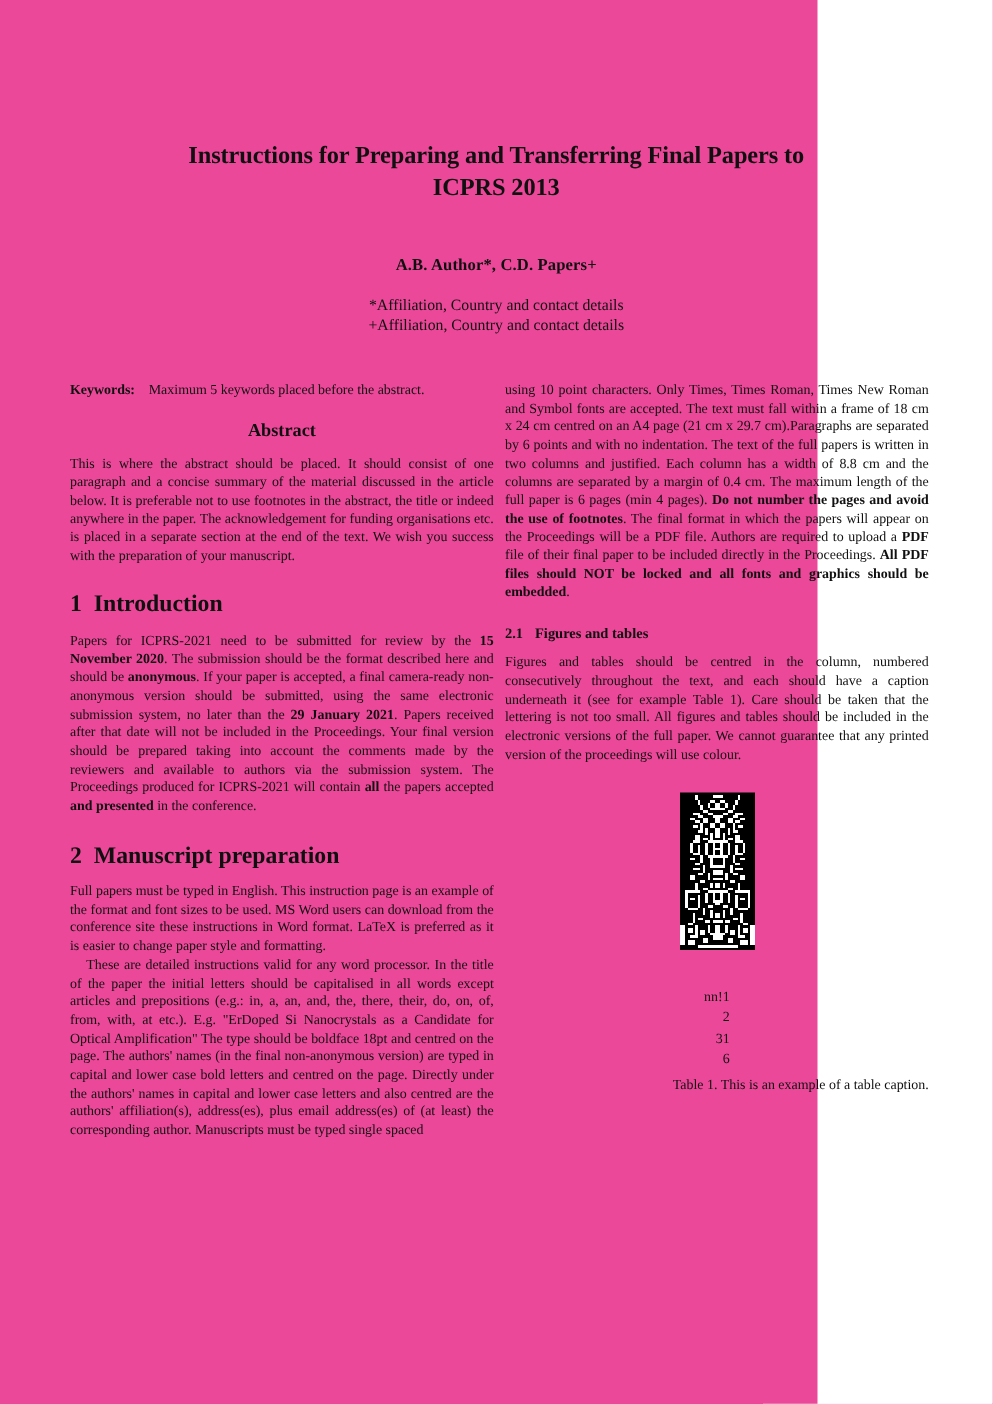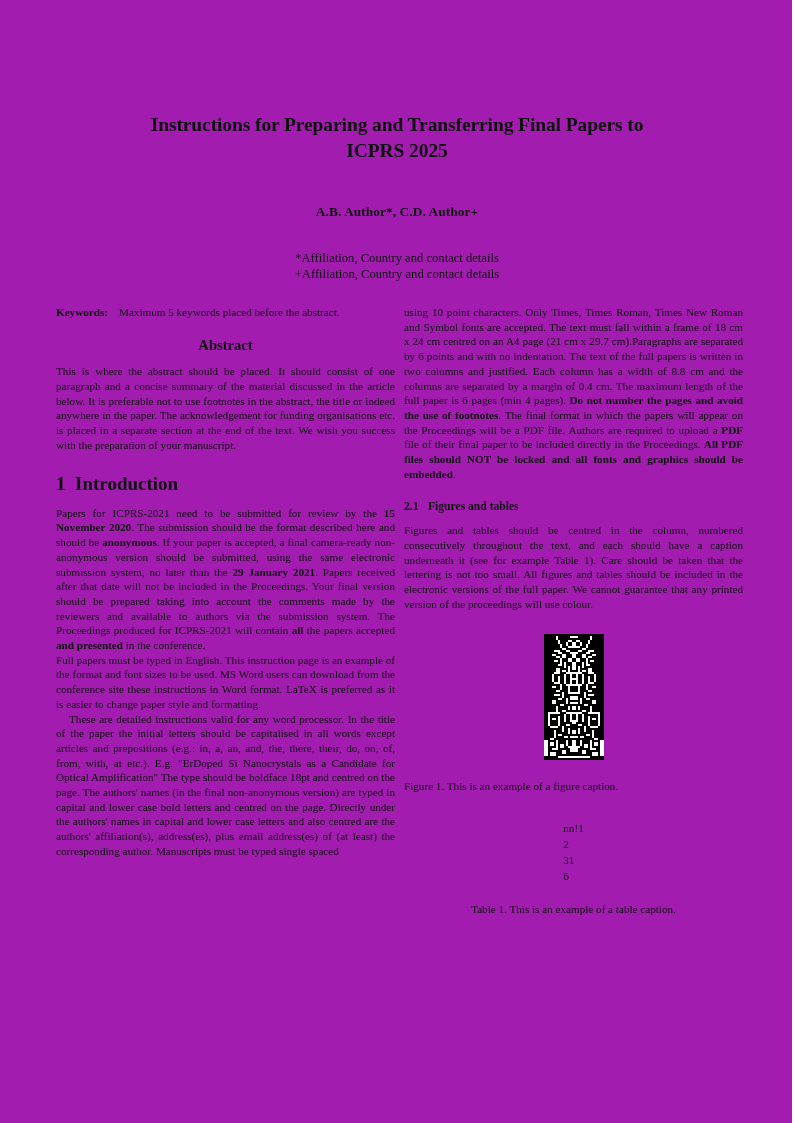--- a/index.html
+++ b/index.html
@@ -11,23 +11,23 @@
     width: 794px;
     height: 1123px;
     position: relative;
     font-family: "Liberation Serif", "DejaVu Serif", serif;
     color: #101010;
     overflow: hidden;
   }
   .page {
     position: absolute;
     left: 0; top: 0;
-    width: 792px;
+    width: 654px;
     height: 1123px;
-    background: #a21caf;
+    background: #ec4899;
     text-decoration: underline;
   }
 
   
   .title-block {
     position: absolute;
     left: 85px;
     top: 112px;
     width: 624px;
     text-align: center;
@@ -39,21 +39,21 @@
     letter-spacing: -0.1px;
     margin: 0;
   }
   .authors {
     margin-top: 40px;
     font-size: 13.3px;
     font-weight: bold;
     letter-spacing: 0.1px;
   }
   .affiliations {
-    margin-top: 30px;
+    margin-top: 16px;
     font-size: 12.6px;
     line-height: 1.32;
     text-align: center;
   }
 
   
   .col {
     position: absolute;
     top: 305px;
     width: 339px;
@@ -127,61 +127,64 @@
 
   
   .table-wrap {
     margin-top: 26px;
     text-align: center;
   }
   .mini-table {
     display: inline-block;
     font-size: 11.15px;
     line-height: 1.45;
-    text-align: left;
+    text-align: right;
   }
   .mini-table div { white-space: pre; }
   .table-caption {
-    margin-top: 18px;
+    margin-top: 6px;
     font-size: 11.15px;
-    text-align: center;
+    text-align: right;
     line-height: 1.3;
   }
 </style>
 </head>
 <body>
 
 <div class="page">
 
   <div class="title-block">
     <h1 class="paper-title">
       <span>Instructions for Preparing and Transferring Final Papers to</span><br>
-      <span>ICPRS 2025</span>
+      <span>ICPRS 2013</span>
     </h1>
-    <div class="authors">A.B. Author*, C.D. Author+</div>
+    <div class="authors">A.B. Author*, C.D. Papers+</div>
     <div class="affiliations">
       <div>*Affiliation, Country and contact details</div>
       <div>+Affiliation, Country and contact details</div>
     </div>
   </div>
 
   <div class="col col-left">
 
     <p class="keywords-line">
       <span class="keywords-label">Keywords:</span><span>Maximum 5 keywords placed before the abstract.</span>
     </p>
 
     <h2 class="abstract-head">Abstract</h2>
     <p>This is where the abstract should be placed. It should consist of one paragraph and a concise summary of the material discussed in the article below. It is preferable not to use footnotes in the abstract, the title or indeed anywhere in the paper. The acknowledgement for funding organisations etc. is placed in a separate section at the end of the text. We wish you success with the preparation of your manuscript.</p>
 
     <h2 class="section">
       <span class="num">1</span><span>Introduction</span>
     </h2>
     <p><span>Papers for ICPRS-2021 need to be submitted for review by the </span><b>15 November 2020</b><span>. The submission should be the format described here and should be </span><b>anonymous</b><span>. If your paper is accepted, a final camera-ready non-anonymous version should be submitted, using the same electronic submission system, no later than the </span><b>29 January 2021</b><span>. Papers received after that date will not be included in the Proceedings. Your final version should be prepared taking into account the comments made by the reviewers and available to authors via the submission system. The Proceedings produced for ICPRS-2021 will contain </span><b>all</b><span> the papers accepted </span><b>and presented</b><span> in the conference.</span></p>
 
+    <h2 class="section">
+      <span class="num">2</span><span>Manuscript preparation</span>
+    </h2>
     <p>Full papers must be typed in English. This instruction page is an example of the format and font sizes to be used. MS Word users can download from the conference site these instructions in Word format. LaTeX is preferred as it is easier to change paper style and formatting.</p>
     <p class="indent">These are detailed instructions valid for any word processor. In the title of the paper the initial letters should be capitalised in all words except articles and prepositions (e.g.: in, a, an, and, the, there, their, do, on, of, from, with, at etc.). E.g. "ErDoped Si Nanocrystals as a Candidate for Optical Amplification" The type should be boldface 18pt and centred on the page. The authors' names (in the final non-anonymous version) are typed in capital and lower case bold letters and centred on the page. Directly under the authors' names in capital and lower case letters and also centred are the authors' affiliation(s), address(es), plus email address(es) of (at least) the corresponding author. Manuscripts must be typed single spaced</p>
 
   </div>
 
   <div class="col col-right">
 
     <p><span>using 10 point characters. Only Times, Times Roman, Times New Roman and Symbol fonts are accepted. The text must fall within a frame of 18 cm x 24 cm centred on an A4 page (21 cm x 29.7 cm).Paragraphs are separated by 6 points and with no indentation. The text of the full papers is written in two columns and justified. Each column has a width of 8.8 cm and the columns are separated by a margin of 0.4 cm. The maximum length of the full paper is 6 pages (min 4 pages). </span><b>Do not number the pages and avoid the use of footnotes</b><span>. The final format in which the papers will appear on the Proceedings will be a PDF file. Authors are required to upload a </span><b>PDF</b><span> file of their final paper to be included directly in the Proceedings. </span><b>All PDF files should NOT be locked and all fonts and graphics should be embedded</b><span>.</span></p>
 
     <h3 class="subsection">
@@ -336,21 +339,20 @@
               <rect x="23" y="57" width="3" height="1"></rect>
             <rect x="13" y="57" width="4" height="2"></rect>
             <rect x="9" y="58" width="2" height="2"></rect>
               <rect x="19" y="58" width="2" height="2"></rect>
             <rect x="3" y="59" width="3" height="2"></rect>
               <rect x="24" y="59" width="3" height="2"></rect>
             <rect x="7" y="61" width="16" height="1"></rect>
           </g>
         </svg>
       </div>
-      <div class="caption">Figure 1. This is an example of a figure caption.</div>
     </div>
 
     <div class="table-wrap">
       <div class="mini-table">
         <div>nn!1</div>
         <div>2</div>
         <div>31</div>
         <div>6</div>
       </div>
       <div class="table-caption">Table 1. This is an example of a table caption.</div>

